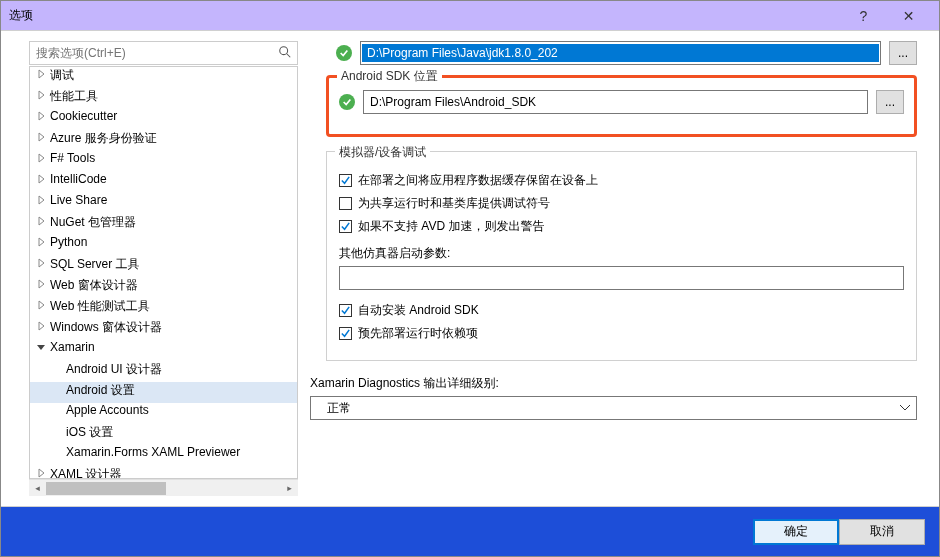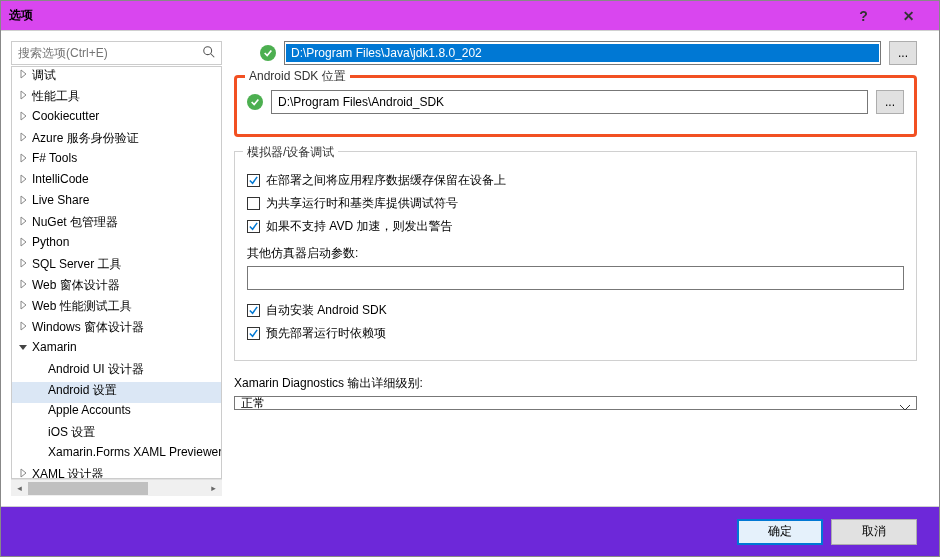--- a/index.html
+++ b/index.html
@@ -1,22 +1,22 @@
 <!DOCTYPE html>
 <html><head>
 <meta charset="utf-8">
 <style>
 * { box-sizing: border-box; margin: 0; padding: 0; }
 body { font-family: "Microsoft YaHei", "Segoe UI", sans-serif; font-size: 12px; background: #f0f0f0; width: 940px; height: 557px; overflow: hidden; }
 .window { width: 940px; height: 557px; background: #fff; display: flex; flex-direction: column; border: 1px solid #888; }
-.titlebar { height: 30px; background: #d946ef; border-bottom: 1px solid #d0d0d0; display: flex; align-items: center; padding: 0 8px; font-weight: bold; }
+.titlebar { height: 30px; background: #c4b5fd; border-bottom: 1px solid #d0d0d0; display: flex; align-items: center; padding: 0 8px; }
 .titlebar .title { flex: 1; font-size: 12px; }
 .titlebar .sys-btn { width: 45px; height: 30px; display: flex; align-items: center; justify-content: center; font-size: 14px; color: #333; }
 .body { flex: 1; display: flex; padding: 10px; gap: 0; overflow: hidden; }
-.sidebar { width: 211px; display: flex; flex-direction: column; }
+.sidebar { width: 269px; display: flex; flex-direction: column; margin-left: 18px; }
 .search-wrap { position: relative; margin-bottom: 1px; }
 .search-input { width: 100%; height: 24px; border: 1px solid #ccc; padding: 0 24px 0 6px; font-size: 12px; font-family: inherit; }
 .search-icon { position: absolute; right: 4px; top: 4px; width: 16px; height: 16px; pointer-events: none; }
 .tree { flex: 1; border: 1px solid #ccc; overflow: auto; background: #fff; position: relative; }
 .tree-inner { padding-bottom: 2px; }
 .tree-item { height: 21px; display: flex; align-items: flex-start; font-size: 12px; white-space: nowrap; padding-right: 6px; }
 .tree-item.depth-0 { padding-left: 4px; }
 .tree-item.depth-1 { padding-left: 20px; }
 .tree-item.selected { background: #dbe7f5; }
 .tree-arrow { width: 14px; height: 14px; margin-right: 2px; display: inline-flex; align-items: center; justify-content: center; flex-shrink: 0; }
@@ -24,33 +24,33 @@
 .tree-scroll-h { height: 17px; background: #f0f0f0; border-top: 1px solid #e0e0e0; display: flex; align-items: center; }
 .tree-scroll-h .hs-btn { width: 17px; height: 17px; display: flex; align-items: center; justify-content: center; color: #666; font-size: 9px; }
 .tree-scroll-h .hs-track { flex: 1; height: 17px; position: relative; }
 .tree-scroll-h .hs-thumb { position: absolute; left: 0; top: 2px; height: 13px; width: 120px; background: #c0c0c0; }
 .content { flex: 1; padding: 0 12px; overflow: auto; }
 .row { display: flex; align-items: center; gap: 8px; margin-bottom: 10px; }
 .check-icon { width: 16px; height: 16px; border-radius: 50%; background: #4caf50; display: inline-flex; align-items: center; justify-content: center; flex-shrink: 0; }
 .check-icon svg { display: block; }
 .path-input { flex: 1; height: 24px; border: 1px solid #777; padding: 0 6px; font-size: 12px; font-family: inherit; }
 .browse-btn { width: 28px; height: 24px; border: 1px solid #adadad; background: #e1e1e1; display: flex; align-items: center; justify-content: center; font-size: 12px; cursor: default; }
-.group { border: 1px solid #d0d0d0; position: relative; padding: 14px 12px 12px; margin-bottom: 14px; }
+.group { border: 1px solid #d0d0d0; position: relative; padding: 14px 12px 12px; margin-bottom: 14px; margin-left: 16px; }
 .group.highlighted { border: 3px solid #f25022; border-radius: 4px; padding: 12px 10px 10px; }
 .group-label { position: absolute; top: -8px; left: 8px; background: #fff; padding: 0 4px; font-size: 12px; color: #333; }
 .group.highlighted .group-label { top: -10px; }
 .chk-row { display: flex; align-items: center; gap: 6px; margin: 6px 0; font-size: 12px; }
 .chk { width: 13px; height: 13px; border: 1px solid #333; display: inline-flex; align-items: center; justify-content: center; flex-shrink: 0; }
 .chk.checked svg { display: block; }
 .chk svg { display: none; }
 .fld-label { font-size: 12px; margin: 10px 0 4px; }
 .text-input { width: 100%; height: 24px; border: 1px solid #777; padding: 0 6px; font-size: 12px; font-family: inherit; }
-.dropdown { width: 100%; height: 14px; border: 1px solid #777; display: flex; align-items: center; padding: 0 6px; background: #fff; position: relative; }
+.dropdown { width: 100%; height: 24px; border: 1px solid #777; display: flex; align-items: center; padding: 0 16px; background: #fff; position: relative; }
 .dropdown .dd-arrow { position: absolute; right: 2px; top: 2px; width: 18px; height: 18px; display: flex; align-items: center; justify-content: center; }
-.footer { height: 50px; border-top: 1px solid #d0d0d0; display: flex; align-items: center; justify-content: flex-end; padding: 0 22px; gap: 8px; background: #6d28d9; }
+.footer { height: 50px; border-top: 1px solid #d0d0d0; display: flex; align-items: center; justify-content: flex-end; padding: 0 14px; background: #1d4ed8; }
 .dlg-btn { min-width: 86px; height: 26px; border: 1px solid #adadad; background: #e1e1e1; font-size: 12px; display: flex; align-items: center; justify-content: center; font-family: inherit; }
 .dlg-btn.primary { border: 2px solid #0078d4; background: #e5f1fb; }
 .indent { padding-left: 26px; }
 </style>
 </head>
 <body>
 
 <div class="window">
 
   <div class="titlebar">

